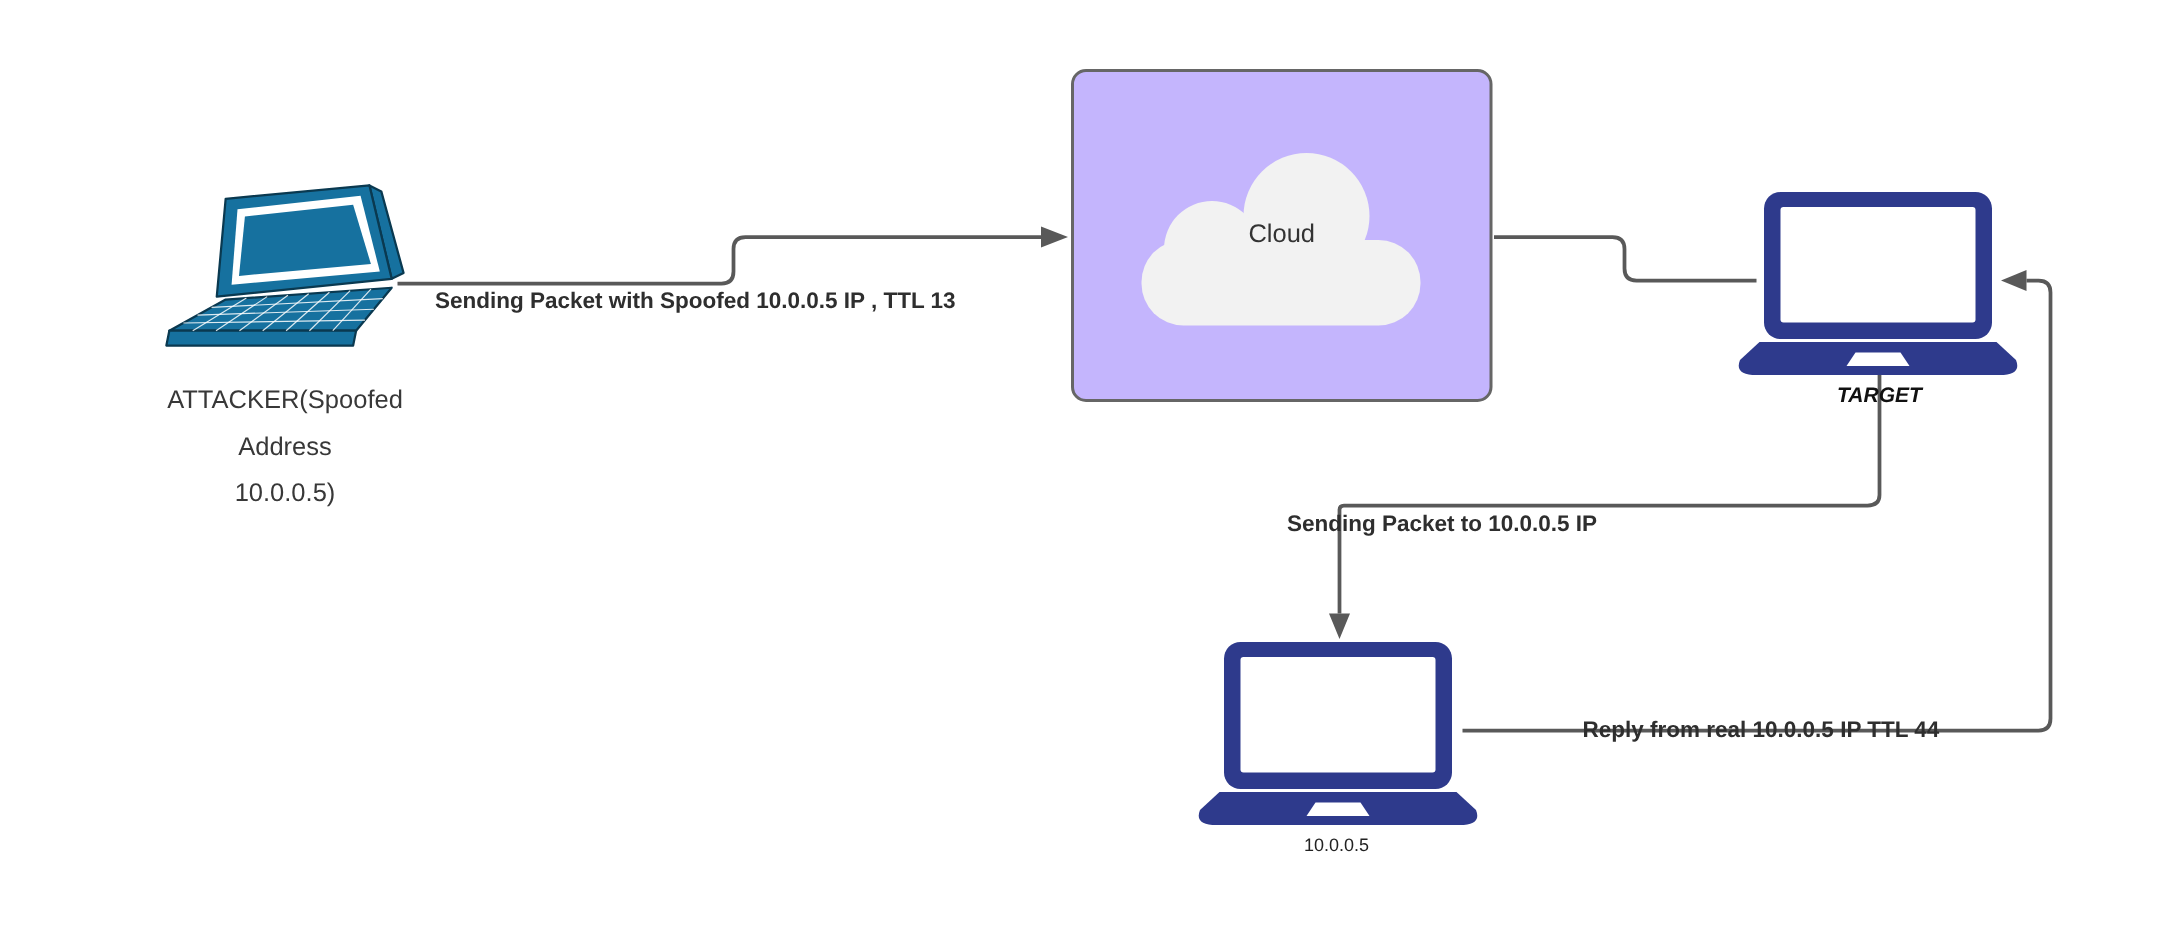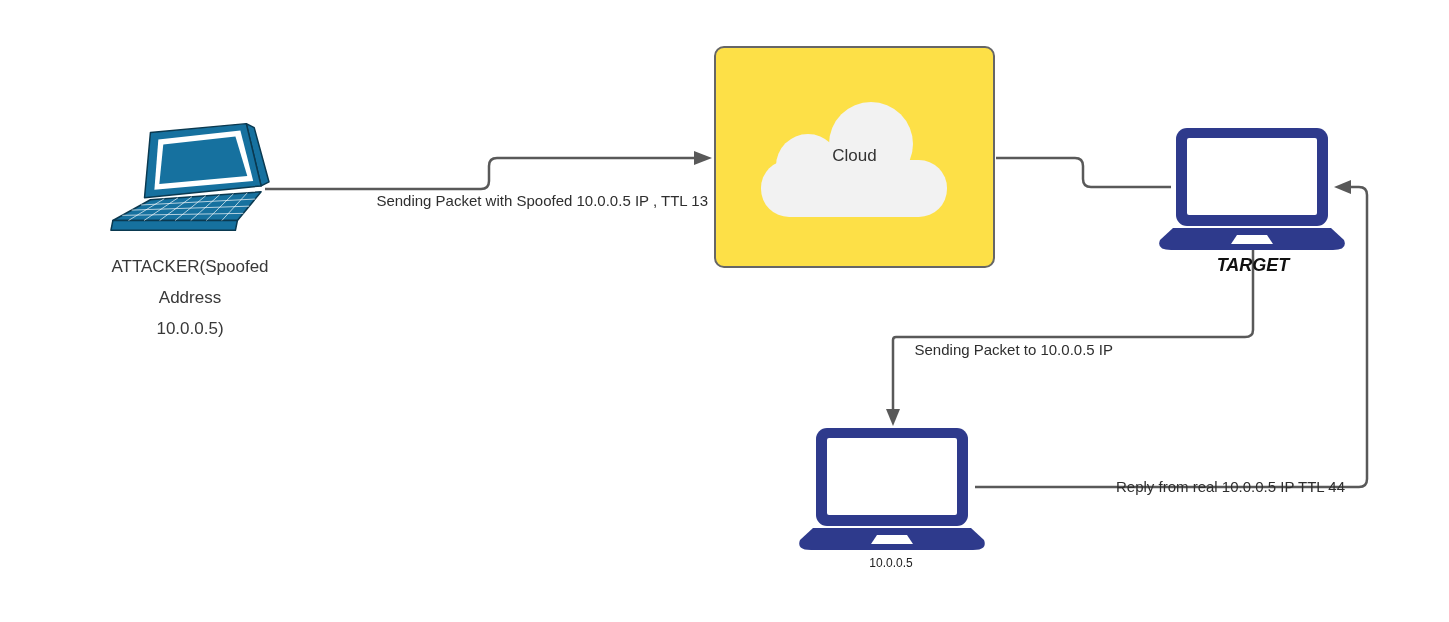--- a/index.html
+++ b/index.html
@@ -4,30 +4,30 @@
 <style>
   html,body { margin:0; padding:0; background:#ffffff; }
   .canvas {
     position:relative; width:1449px; height:622px; background:#ffffff;
     font-family:"Liberation Sans","DejaVu Sans",sans-serif; overflow:hidden;
   }
   .layer { position:absolute; left:0; top:0; width:1449px; height:622px; }
   .connector { fill:none; stroke:#595959; stroke-width:2.5; stroke-linejoin:round; }
   .arrowhead { fill:#595959; stroke:none; }
   .edge-label {
-    position:absolute; font-weight:normal; font-size:15px; line-height:16px;
-    color:#2e2e2e; text-align:right; white-space:nowrap;
+    position:absolute; font-weight:bold; font-size:15px; line-height:16px;
+    color:#2e2e2e; text-align:left; white-space:nowrap;
   }
   .node-label { position:absolute; text-align:center; color:#383838; }
   .attacker-label { left:70px; top:251px; width:240px; font-size:17px; line-height:31px; white-space:pre-line; }
-  .target-label  { left:1178px; top:255px; width:150px; font-size:18px; font-weight:bold; font-style:italic; color:#111; }
+  .target-label  { left:1178px; top:255px; width:150px; font-size:14px; font-weight:bold; font-style:italic; color:#111; }
   .realhost-label{ left:816px; top:556px; width:150px; font-size:12px; color:#222; }
   .cloud-box {
     position:absolute; left:714px; top:46px; width:281px; height:222px;
-    border:2.5px solid #666666; border-radius:10px; background:#fde047; box-sizing:border-box;
+    border:2.5px solid #666666; border-radius:10px; background:#c4b5fd; box-sizing:border-box;
   }
   .cloud-shape-svg { position:absolute; left:37px; top:52px; width:202px; height:122px; }
   .cloud-label { position:absolute; left:0; right:0; top:98px; font-size:17px; color:#333; text-align:center; }
   .laptop3d-svg { position:absolute; left:103px; top:118px; width:168px; height:118px; }
   .laptop-target-svg { position:absolute; left:1156px; top:128px; width:192px; height:122px; }
   .laptop-real-svg   { position:absolute; left:796px;  top:428px; width:192px; height:122px; }
   .kgrid { stroke:rgba(255,255,255,0.85); stroke-width:0.8; }
 </style>
 </head>
 <body>

